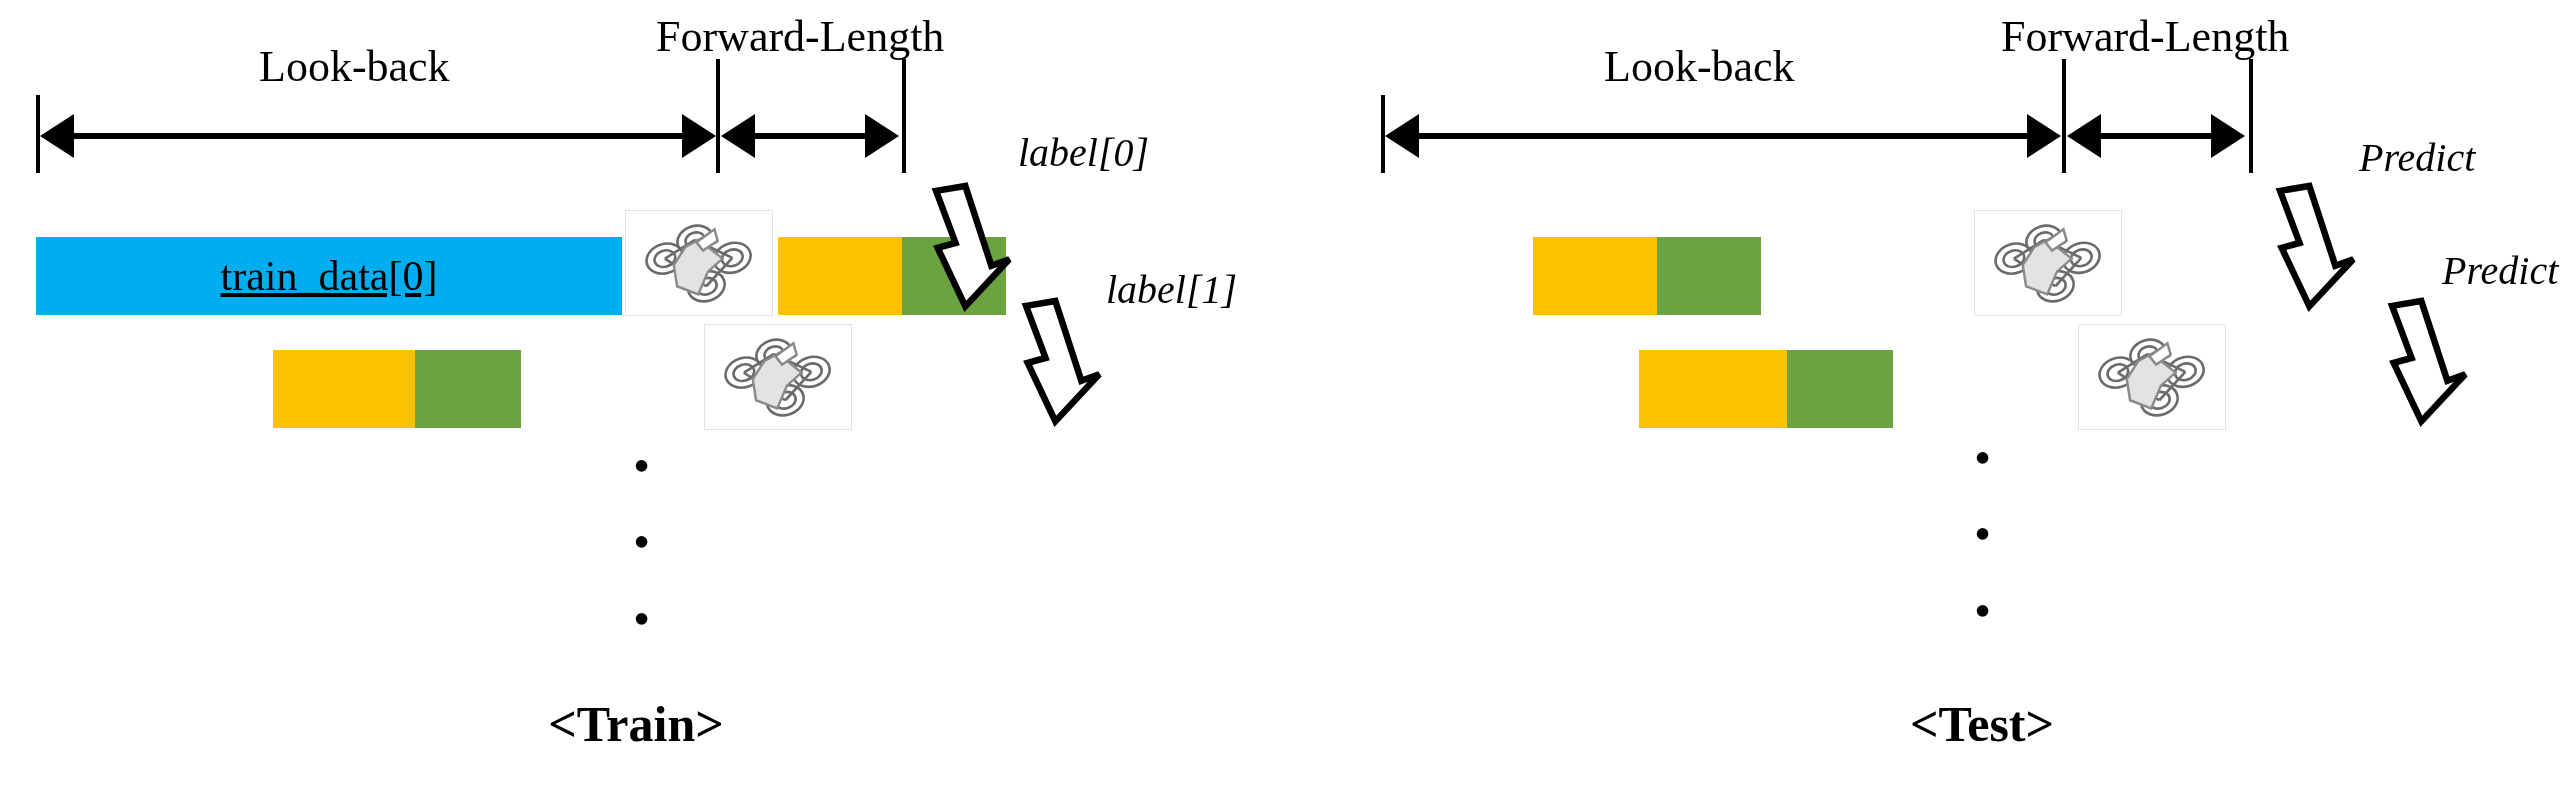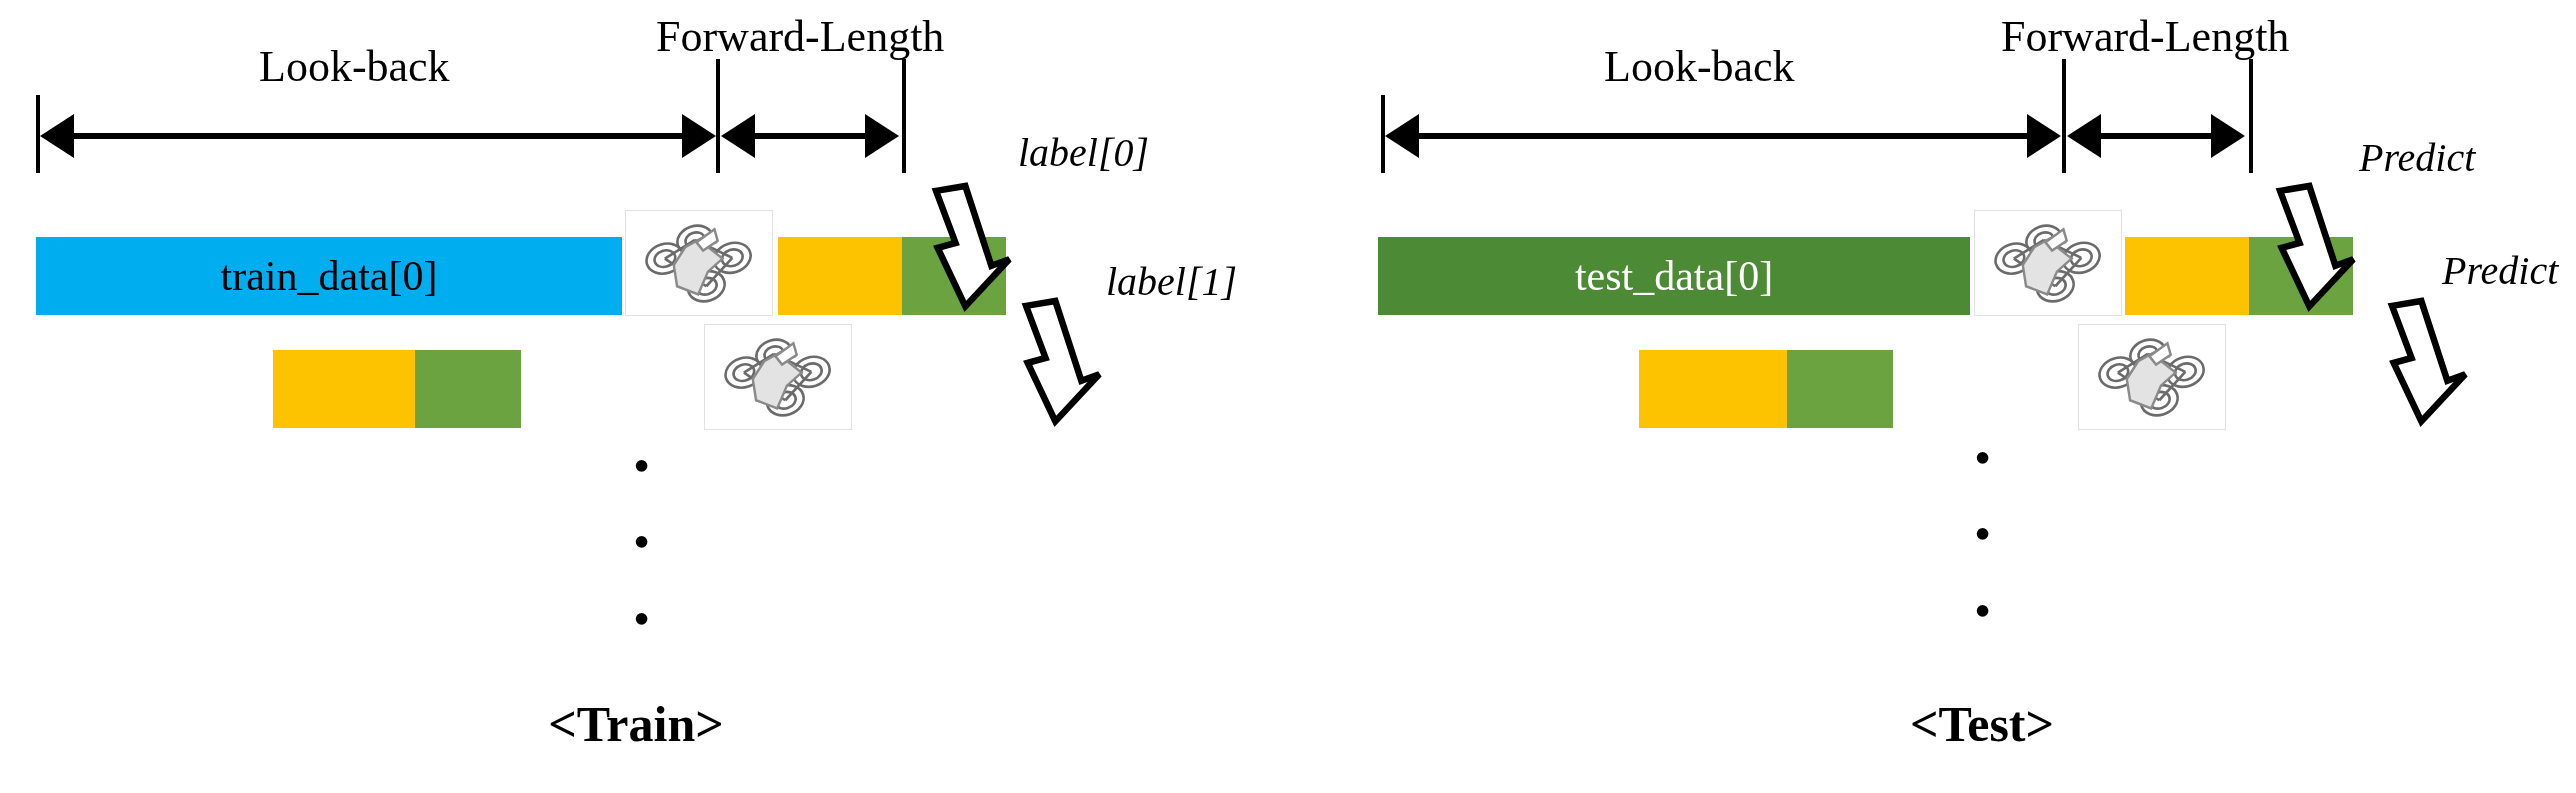--- a/index.html
+++ b/index.html
@@ -56,21 +56,21 @@
     display: flex;
     align-items: center;
     justify-content: center;
   }
   .seg-label {
     font-size: 42px;
     line-height: 1;
     white-space: nowrap;
     pointer-events: none;
   }
-  .seg-label.dark  { color: #000000; }
+  .seg-label.dark  { color: #000000; text-decoration: underline; }
   .seg-label.light { color: #ffffff; }
 
   .seg.blue   { background: #00ADEF; }
   .seg.dgreen { background: #4C8A35; }
   .seg.yellow { background: #FDC300; }
   .seg.lgreen { background: #6AA340; }
   .seg.gap    { background: #ffffff; }
 
   
   .drone-tile {
@@ -208,21 +208,21 @@
         <path d="M58 36 L90 18 L96 30 L84 34 L104 50 L86 66 L74 94 L48 84 L44 58 Z" fill="#e3e3e3" stroke="#8a8a8a" stroke-width="3"></path>
         <path d="M72 30 L94 14 L98 28 L80 40 Z" fill="#ffffff" stroke="#8a8a8a" stroke-width="3"></path>
       </svg>
     </div>
 
     <div class="anno-arrow" style="left:995px; top:301px;">
       <svg width="106" height="122" viewBox="0 0 130 150">
         <path d="M38 6 L74 0 L106 98 L128 90 L74 148 L40 76 L62 70 Z" fill="#ffffff" stroke="#000000" stroke-width="8" stroke-linejoin="miter"></path>
       </svg>
     </div>
-    <div class="anno-label" style="left:1106px; top:262px;">label[1]</div>
+    <div class="anno-label" style="left:1106px; top:270px;">label[1]</div>
 
     <div class="vdots" style="left:633px; top:448px;">
       <span>•</span>
       <span style="margin-top:41px;">•</span>
       <span style="margin-top:41px;">•</span>
     </div>
 
     <div class="caption" style="left:453px; top:699px; width:366px;">&lt;Train&gt;</div>
   </div>
 
@@ -236,23 +236,20 @@
     <div class="dim-line" style="left:1418px; top:133px; width:612px;"></div>
     <div class="arrowhead right" style="left:2027px; top:114px;"></div>
     <div class="dim-label" style="left:1604px; top:45px;">Look-back</div>
 
     <div class="arrowhead left" style="left:2067px; top:114px;"></div>
     <div class="dim-line" style="left:2099px; top:133px; width:114px;"></div>
     <div class="arrowhead right" style="left:2211px; top:114px;"></div>
     <div class="dim-label" style="left:2001px; top:14.7px;">Forward-Length</div>
 
     <div class="bar" style="left:1378px; top:237px; height:78px;">
-      <div class="seg dgreen" style="width:592px;">
-        <span class="seg-label light">test_data[0]</span>
-      </div>
       <div class="seg gap" style="width:155px;"></div>
       <div class="seg yellow" style="width:124px;"></div>
       <div class="seg lgreen" style="width:104px;"></div>
     </div>
 
     <div class="drone-tile" style="left:1974px; top:210px; width:148px; height:106px;">
       <svg width="122" height="91" viewBox="0 0 150 112">
         <g fill="none" stroke="#6b6b6b" stroke-width="3.2">
           <ellipse cx="33" cy="50" rx="23" ry="18" transform="rotate(-18 33 50)"></ellipse>
           <ellipse cx="33" cy="50" rx="13" ry="10" transform="rotate(-18 33 50)"></ellipse>

